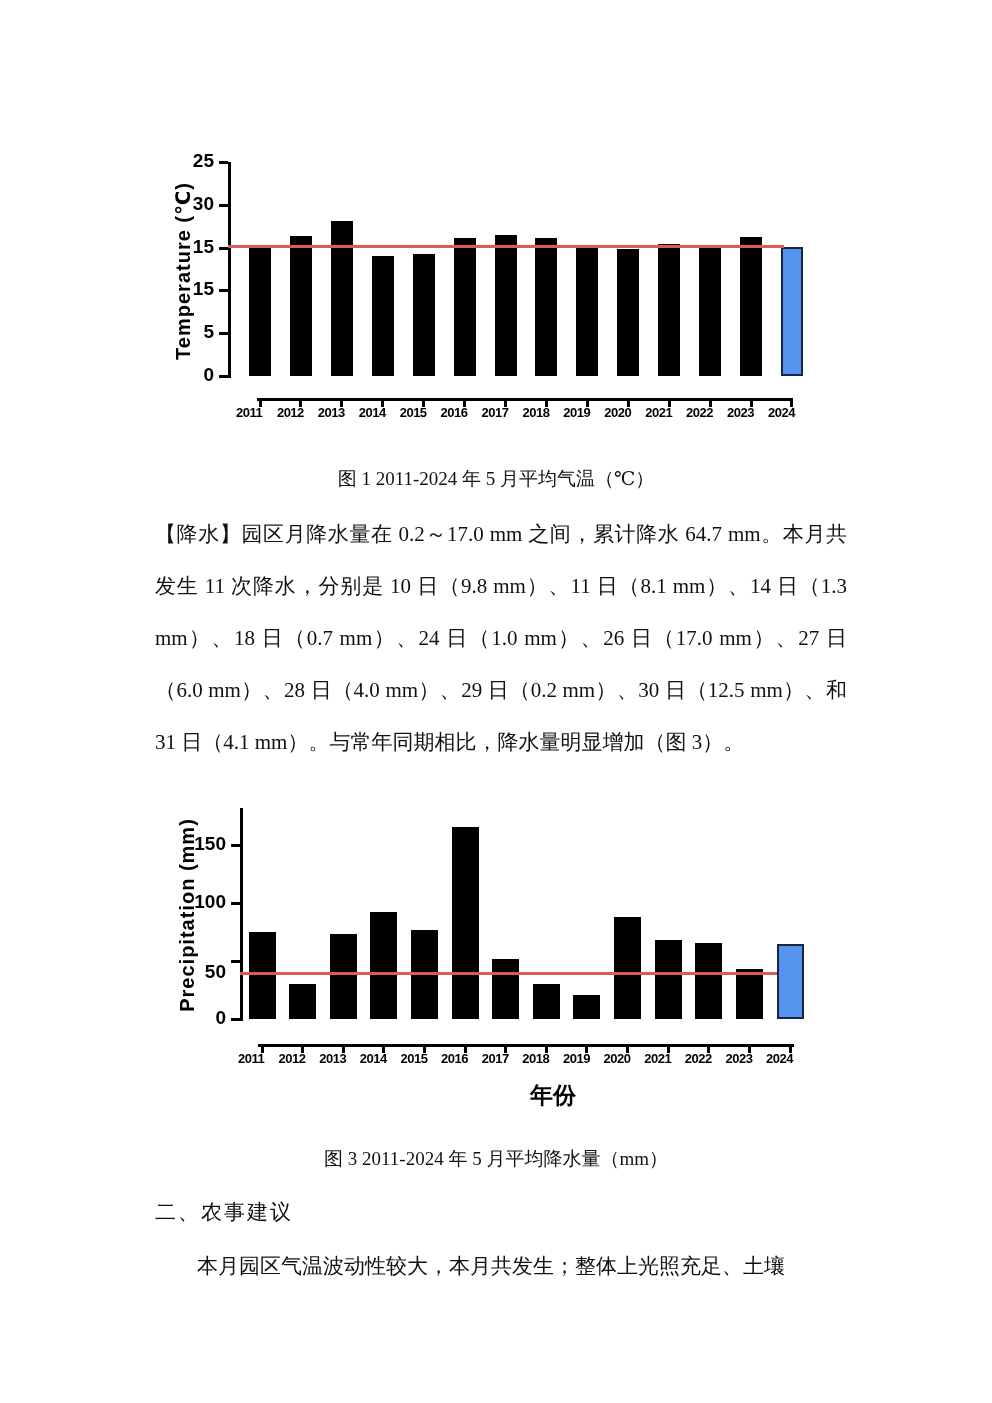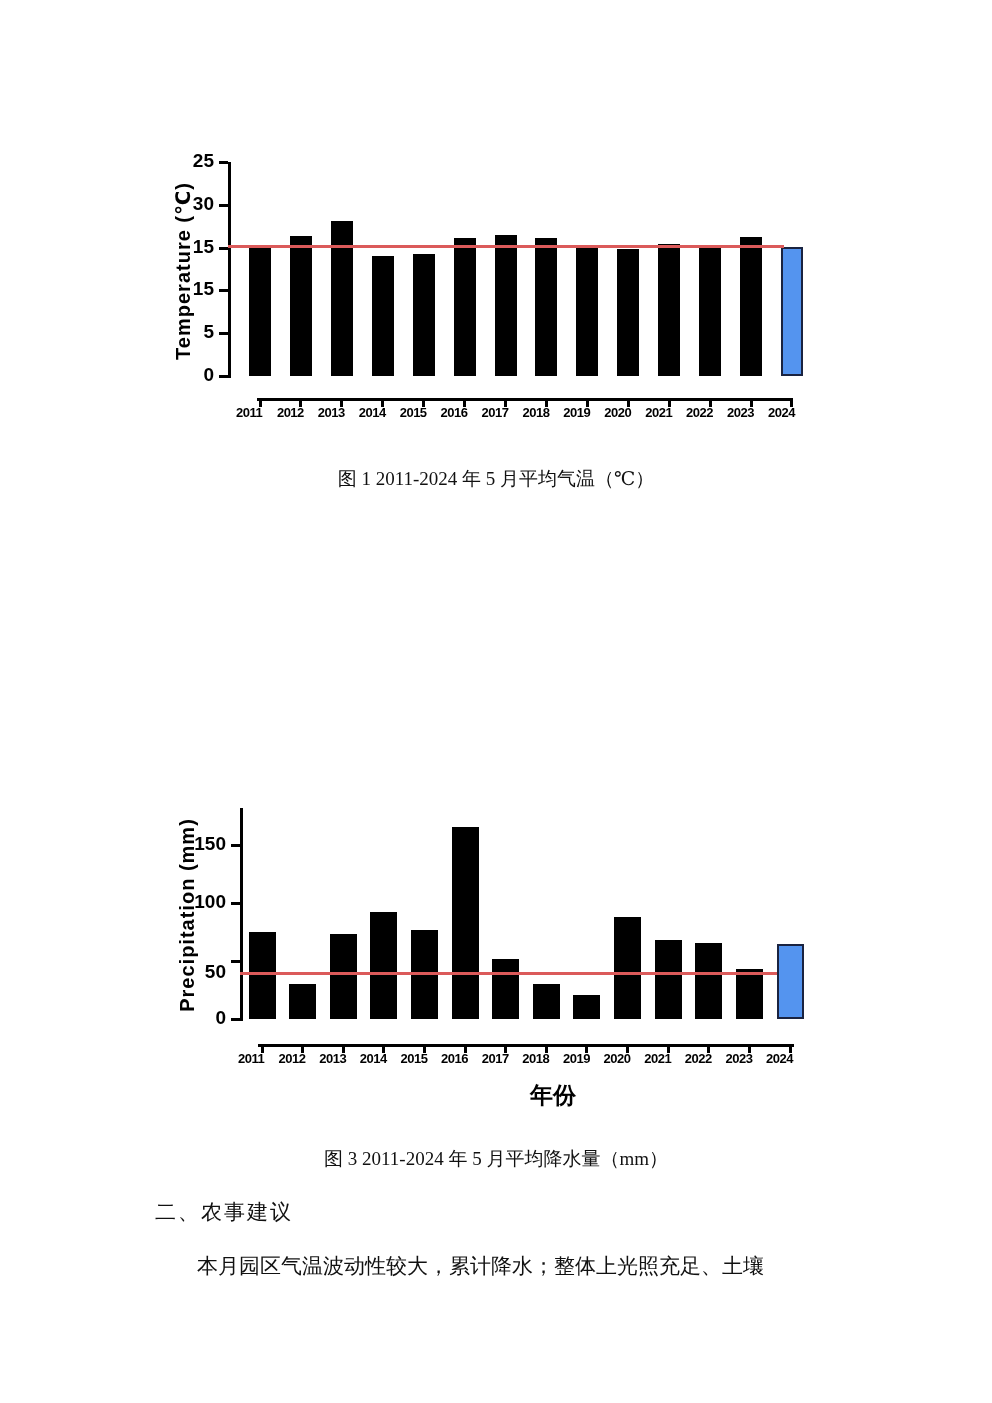--- a/index.html
+++ b/index.html
@@ -115,20 +115,21 @@
         <div class="xtick-label" style="left: 536.12px; top: 257px; width: 48px;">2022</div>
         <div class="xtick-mark" style="left: 599.54px; top: 250px; width: 3px; height: 9px;"></div>
         <div class="xtick-label" style="left: 577.04px; top: 257px; width: 48px;">2023</div>
         <div class="xtick-mark" style="left: 640.46px; top: 250px; width: 3px; height: 9px;"></div>
         <div class="xtick-label" style="left: 617.96px; top: 257px; width: 48px;">2024</div>
       </div>
   </div>
 
   <div class="caption" style="top:466px;">图 1 2011-2024 年 5 月平均气温（℃）</div>
 
+  <p class="body-text" style="left:155px; top:508px; width:692px;">【降水】园区月降水量在 0.2～17.0 mm 之间，累计降水 64.7 mm。本月共发生 11 次降水，分别是 10 日（9.8 mm）、11 日（8.1 mm）、14 日（1.3 mm）、18 日（0.7 mm）、24 日（1.0 mm）、26 日（17.0 mm）、27 日（6.0 mm）、28 日（4.0 mm）、29 日（0.2 mm）、30 日（12.5 mm）、和 31 日（4.1 mm）。与常年同期相比，降水量明显增加（图 3）。</p>
 
   <div class="figure" style="left:150px; top:798px; width:690px; height:325px;">
     <div class="ylabel" style="left:37px; top:117px;">Precipitation (mm)</div>
     <div class="plot" id="plot-1">
         <div class="axis-v" style="left: 90px; top: 10px; width: 3px; height: 213px;"></div>
         <div class="ytick-mark" style="left: 81px; top: 220px; width: 9px; height: 3px;"></div>
         <div class="ytick-label" style="left: 28px; top: 209px; width: 48px;">0</div>
         <div class="ytick-mark" style="left: 81px; top: 161.9px; width: 9px; height: 3px;"></div>
         <div class="ytick-label" style="left: 28px; top: 163px; width: 48px;">50</div>
         <div class="ytick-mark" style="left: 81px; top: 103.8px; width: 9px; height: 3px;"></div>
@@ -180,15 +181,15 @@
         <div class="xtick-mark" style="left: 638.56px; top: 246px; width: 3px; height: 9px;"></div>
         <div class="xtick-label" style="left: 616.06px; top: 253px; width: 48px;">2024</div>
       </div>
     <div class="xtitle" style="left:326px; top:282px; width:100px;">年份</div>
   </div>
 
   <div class="caption" style="top:1146px;">图 3 2011-2024 年 5 月平均降水量（mm）</div>
 
   <div class="heading" style="left:155px; top:1198px;">二、农事建议</div>
 
-  <p class="body-text indent" style="left:155px; top:1240px; width:692px;">本月园区气温波动性较大，累计降水；整体上光照充足、土壤</p>
+  <p class="body-text indent" style="left:155px; top:1240px; width:692px;">本月园区气温波动性较大，本月共发生；整体上光照充足、土壤</p>
 
 </div>
 
 </body></html>

